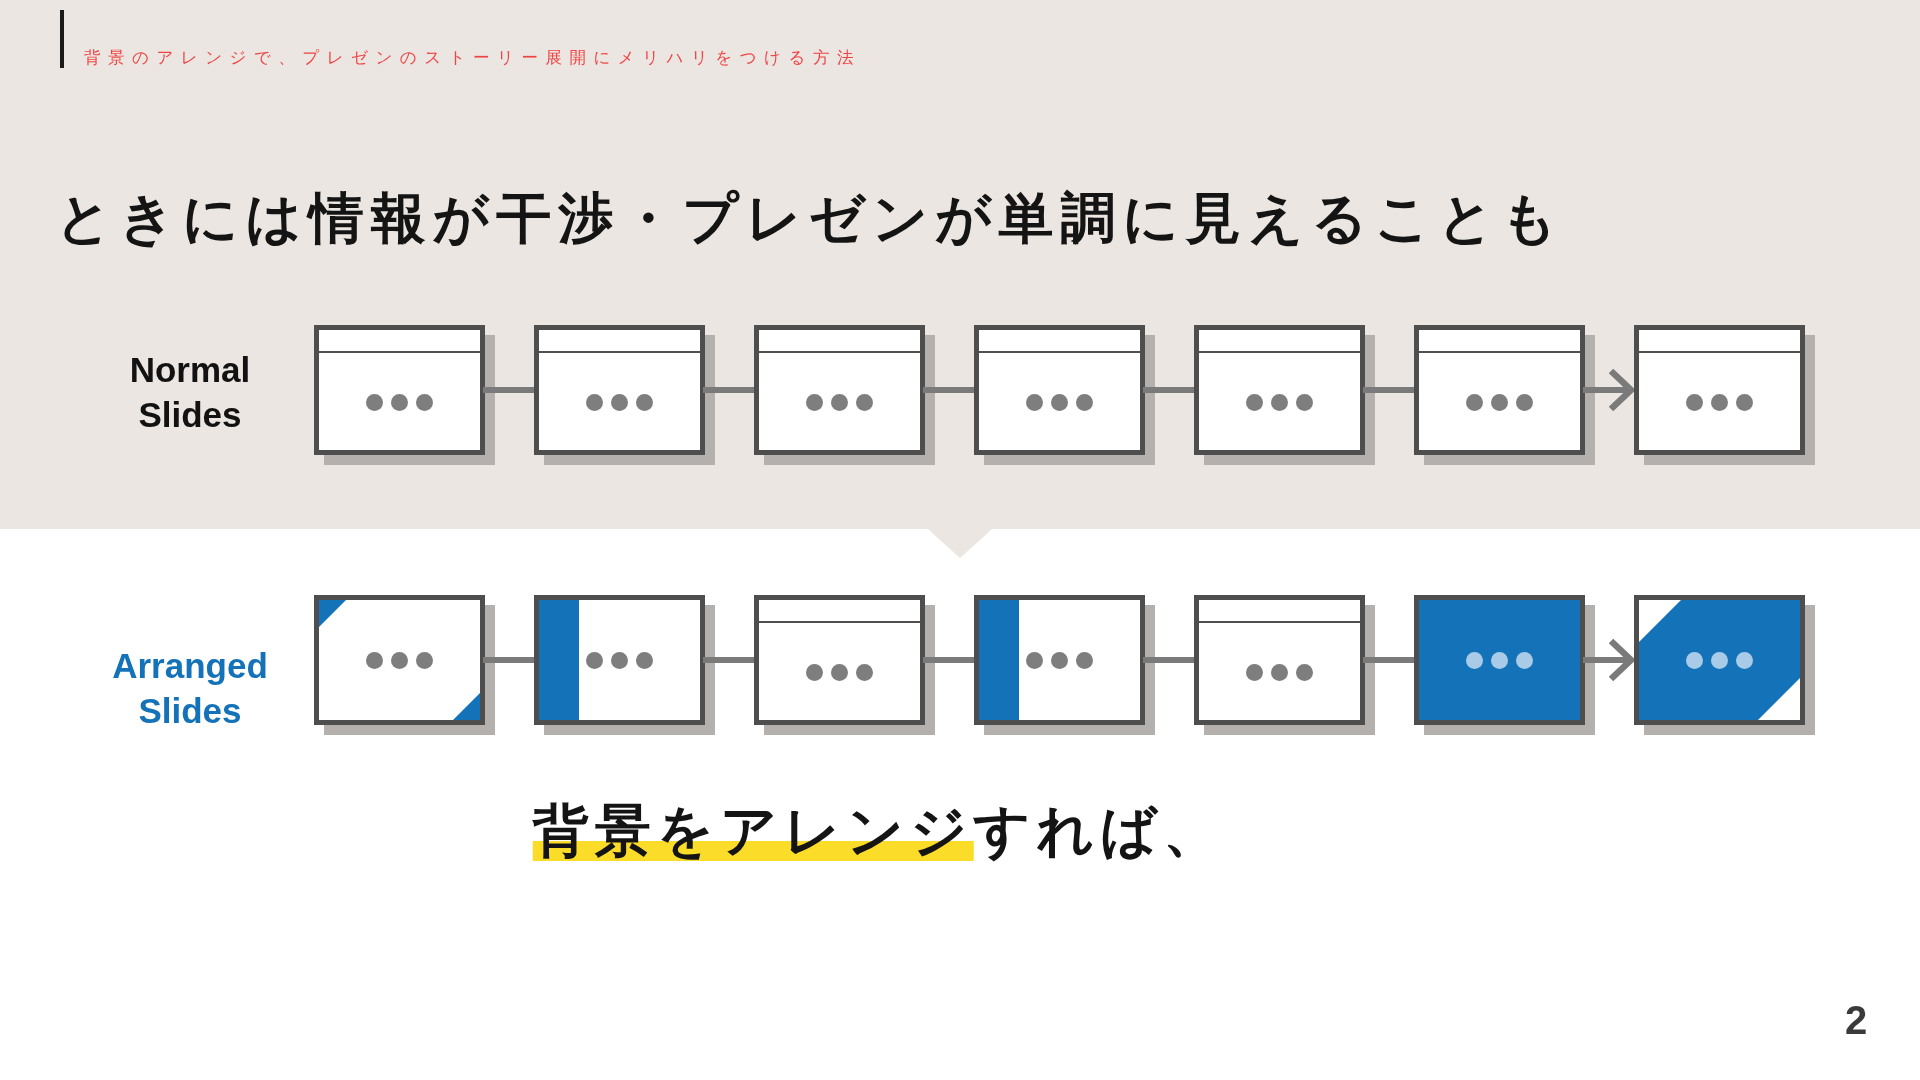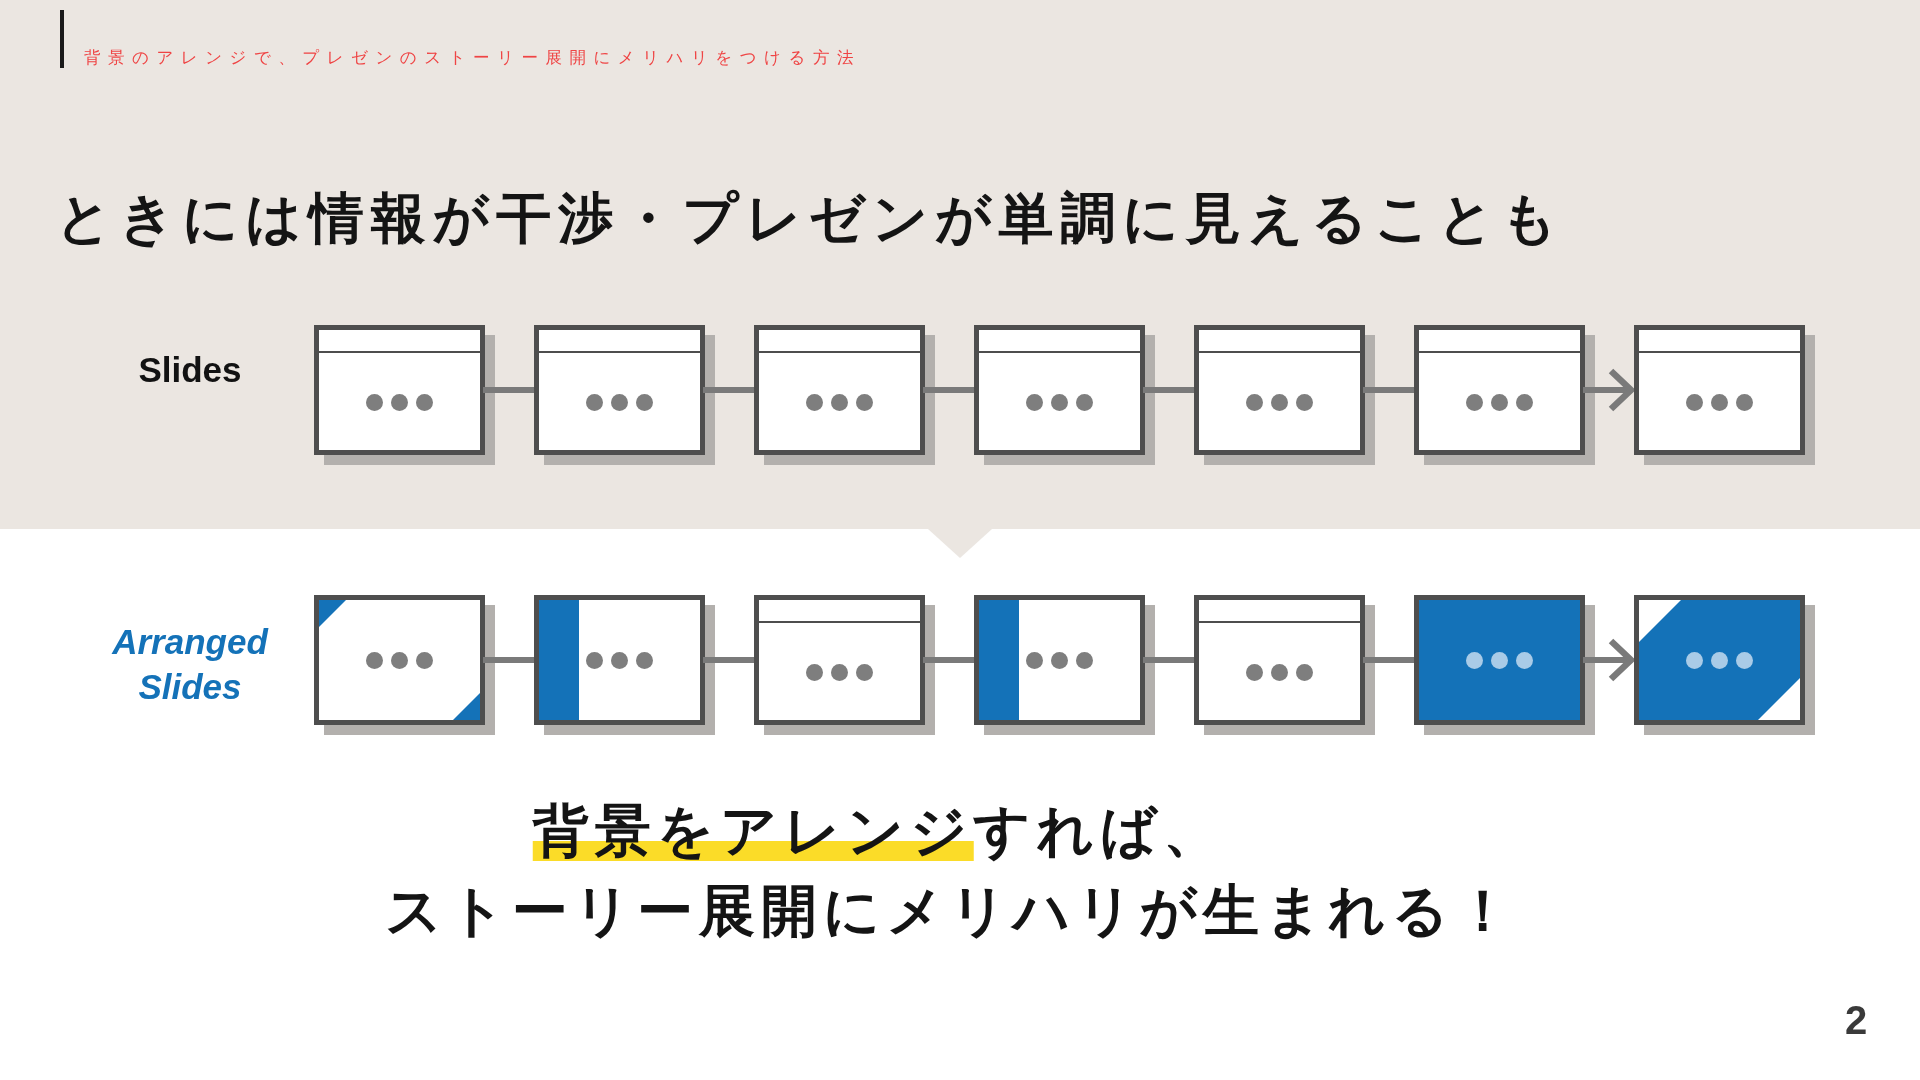--- a/index.html
+++ b/index.html
@@ -17,21 +17,21 @@
   .header-bar{position:absolute;left:60px;top:10px;width:4px;height:58px;background:#1a1a1a;}
   .header-text{position:absolute;left:84px;top:47px;font-size:16.5px;letter-spacing:7.5px;
     color:#ef4444;white-space:nowrap;}
   
   .main-title{position:absolute;left:0;top:181px;width:1620px;margin:0;text-align:center;
     font-size:55px;line-height:75px;letter-spacing:7px;font-weight:700;color:#141414;white-space:nowrap;}
   
   .row-label{position:absolute;left:40px;width:300px;text-align:center;font-weight:700;
     font-size:35px;line-height:45px;}
   .row-label.normal{top:347px;color:#121212;}
-  .row-label.arranged{top:619px;color:var(--blue,#1472B8);font-style:italic;}
+  .row-label.arranged{top:643px;color:var(--blue,#1472B8);}
   
   .slides-row{position:absolute;left:314px;width:1491px;height:130px;}
   .slides-row.row0{top:325px;}
   .slides-row.row1{top:595px;}
   .slide{position:absolute;top:0;width:171px;height:130px;box-sizing:border-box;
     border:5px solid var(--border,#4E4E4E);background:#fff;
     box-shadow:10px 10px 0 var(--shadow,#B3B0AD);}
   .titlebar{position:absolute;left:0;right:0;top:0;height:21px;background:#fff;
     border-bottom:2.5px solid var(--border,#4E4E4E);}
   .dots{position:absolute;left:0;right:0;top:0;bottom:0;display:flex;align-items:center;
@@ -66,20 +66,21 @@
 <div class="page" style="--beige: #EBE6E1; --blue: #1472B8; --border: #4E4E4E; --line: #7A7A7A; --dot: #7E7E7E; --dotlight: #A9CBE7; --shadow: #B3B0AD; --yellow: #FBDC28;">
   <div class="top-section"></div>
   <div class="notch"></div>
 
   <div class="header-bar"></div>
   <div class="header-text">背景のアレンジで、プレゼンのストーリー展開にメリハリをつける方法</div>
 
   <h1 class="main-title">ときには情報が干渉・プレゼンが単調に見えることも</h1>
 
   <div class="row-label normal">
+    <div>Normal</div>
     <div>Slides</div>
   </div>
   <div class="slides-row row0" id="row-0">
       <div class="slide v-titlebar" style="left: 0px;">
         <div class="titlebar"></div>
         <div class="dots">
           <div class="dot"></div>
           <div class="dot"></div>
           <div class="dot"></div>
         </div>
@@ -212,16 +213,15 @@
           <div class="dot"></div>
           <div class="dot"></div>
           <div class="dot"></div>
         </div>
       </div>
     </div>
 
   <div class="footer-line footer-line1">
     <span class="hl">背景をアレンジ</span><span>すれば、</span>
   </div>
-  <div class="footer-line footer-line2">ストーリー展開にメリハリが生まれる！</div>
 
   <div class="page-number">2</div>
 </div>
 
 </body></html>

